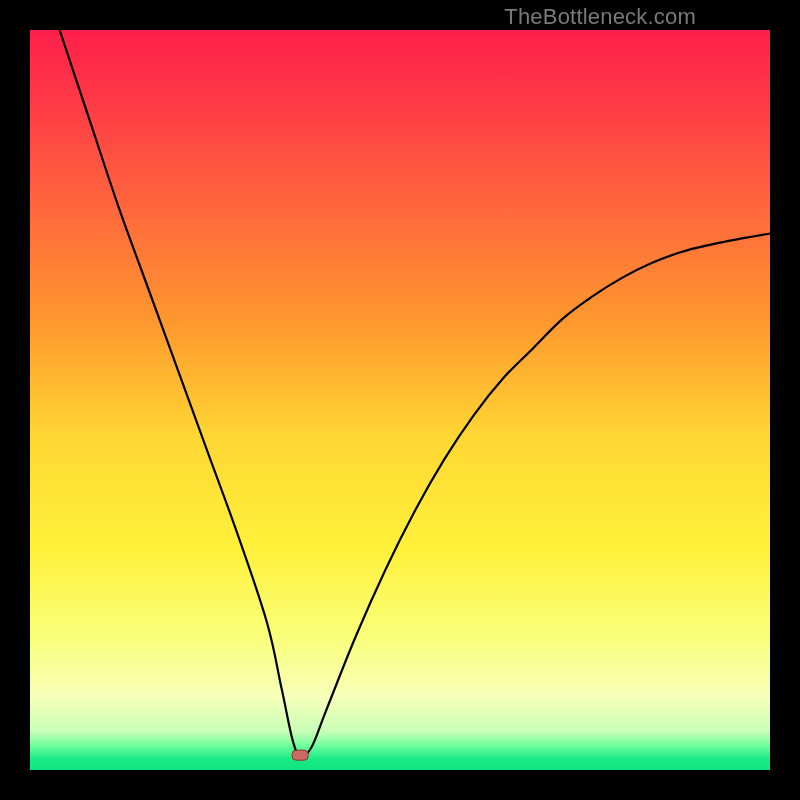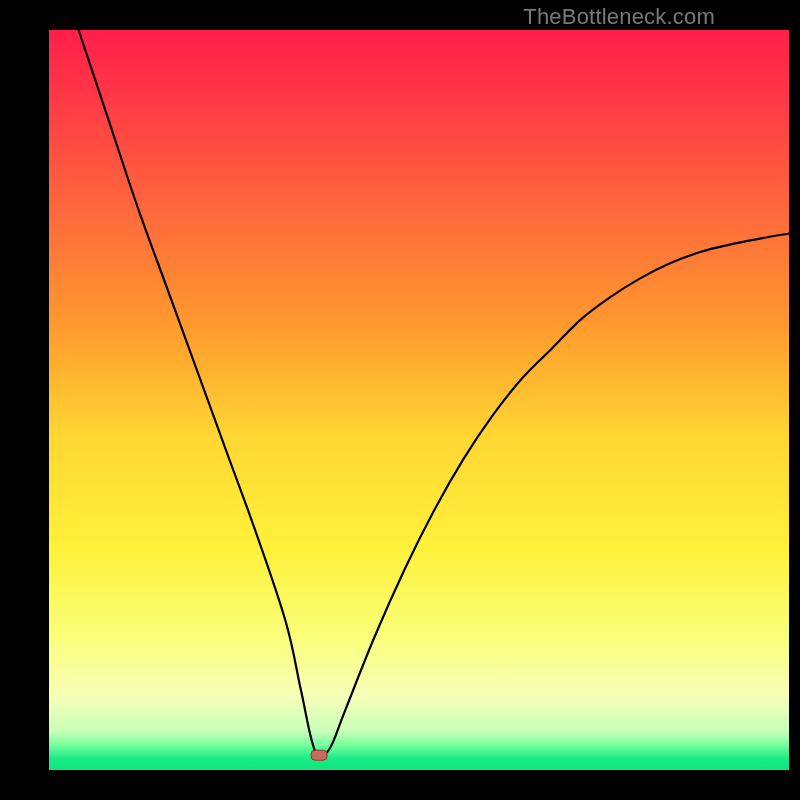--- a/index.html
+++ b/index.html
@@ -7,21 +7,20 @@
     padding: 0;
     width: 800px;
     height: 800px;
     background: #000000;
     overflow: hidden;
   }
   .container {
     position: relative;
     width: 708px;
     height: 800px;
-    margin-left: 19px;
   }
   .watermark {
     position: absolute;
     top: 4px;
     right: 12px;
     font-family: Arial, Helvetica, sans-serif;
     font-size: 22px;
     color: #79797a;
     letter-spacing: 0.2px;
     z-index: 10;

